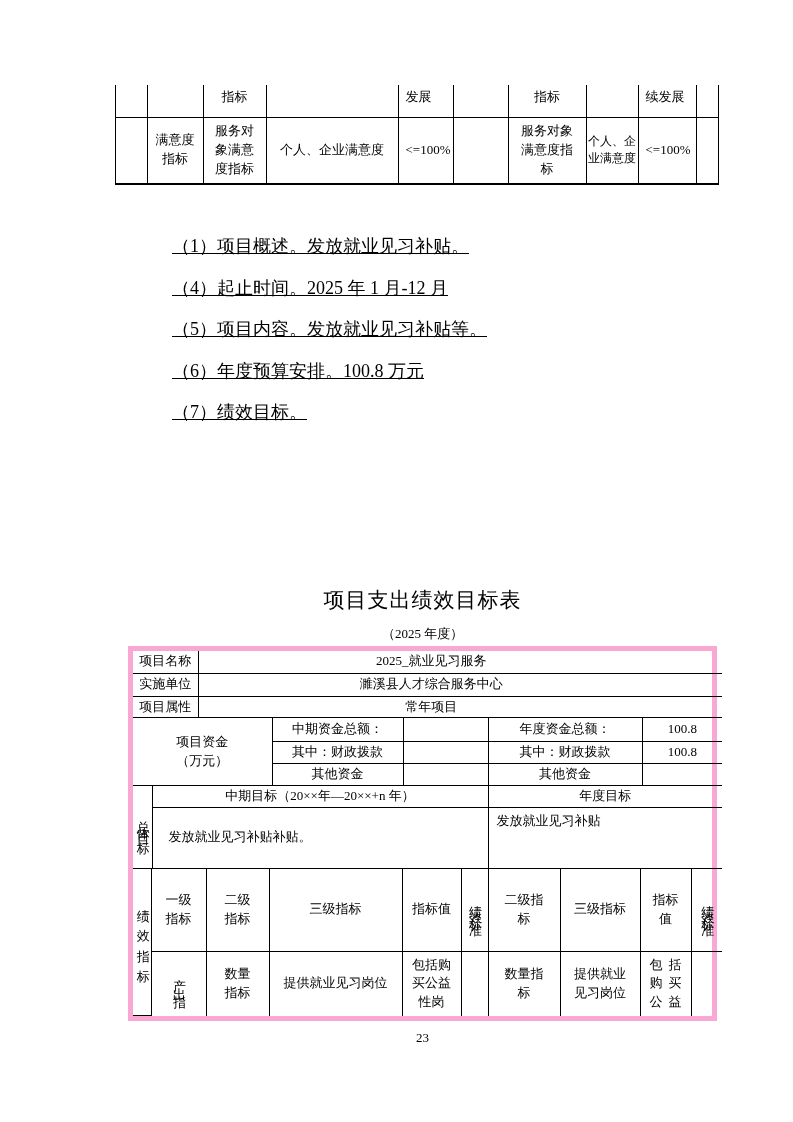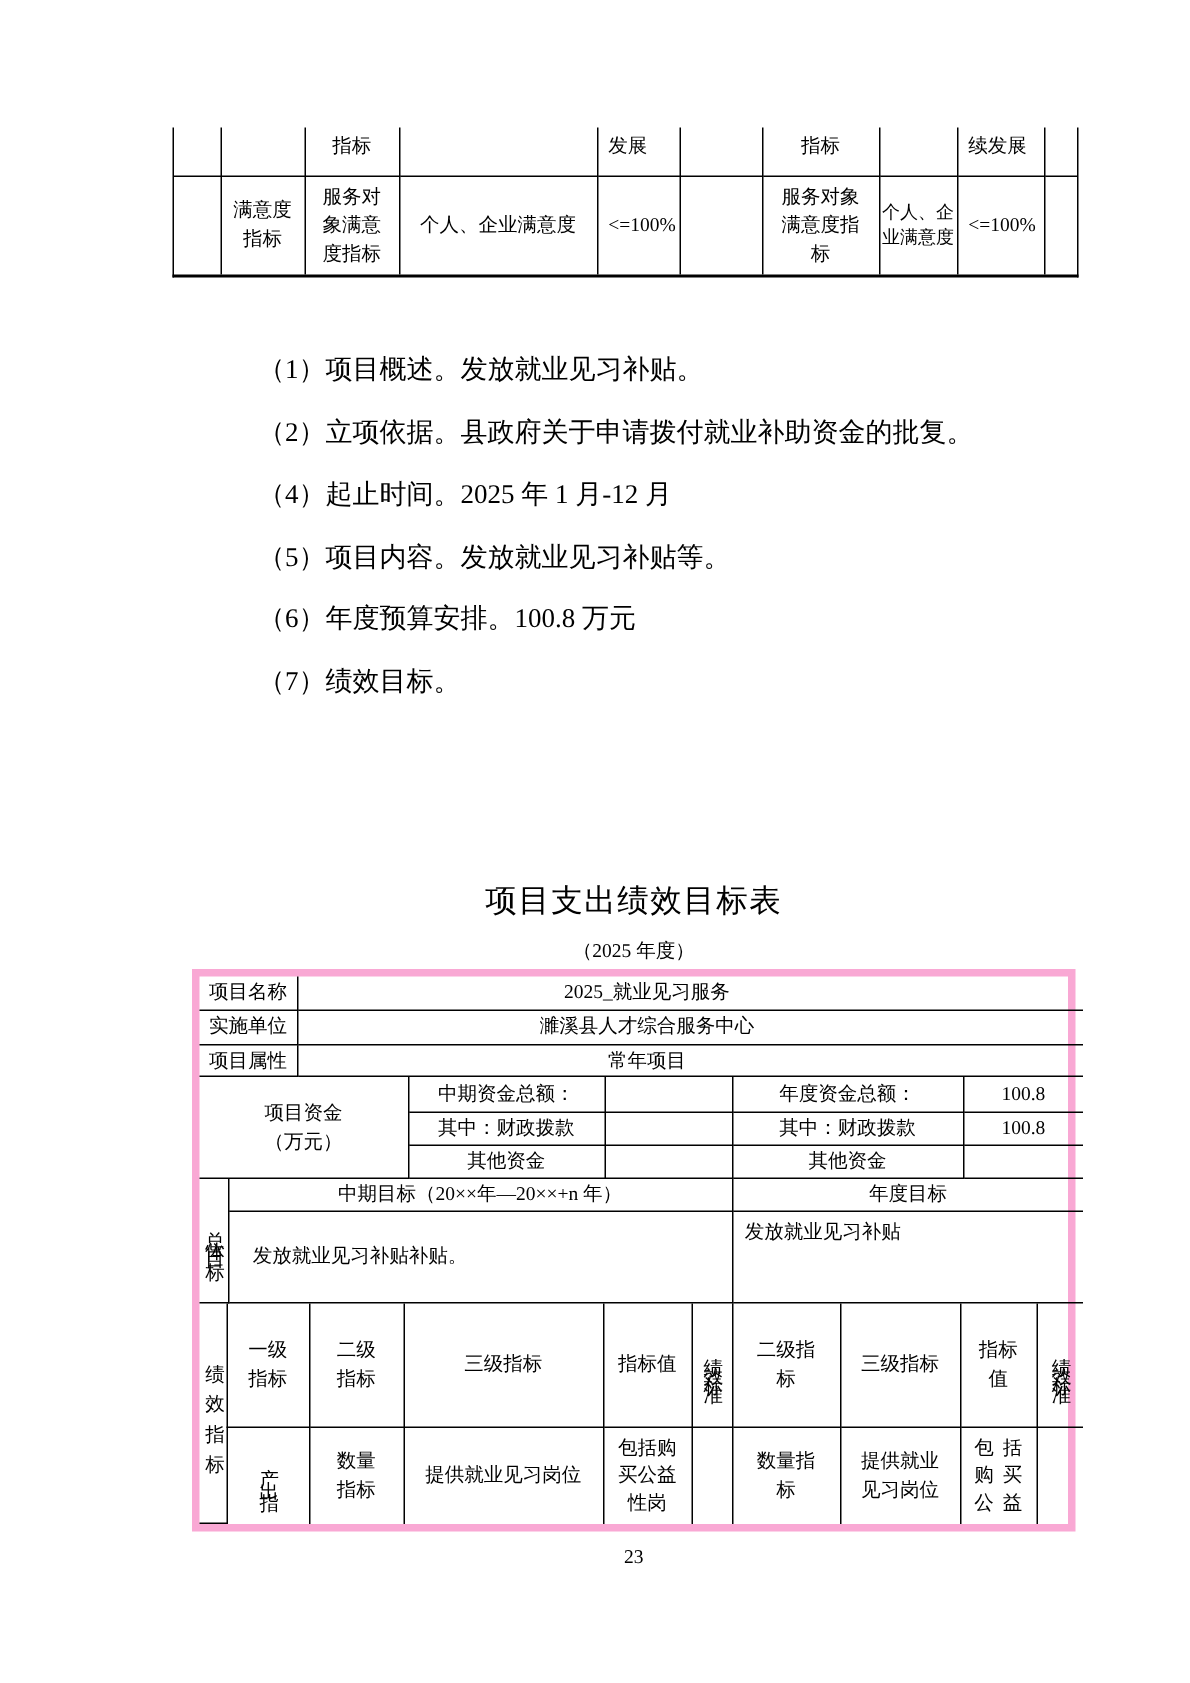--- a/index.html
+++ b/index.html
@@ -18,21 +18,21 @@
   .cont-wrap{position:absolute;left:115px;top:85px;width:602px;
      border-left:1px solid #000;border-right:1px solid #000;border-bottom:2.5px solid #000;}
   .cont-wrap td.frag{vertical-align:top;padding-top:3px;}
   .cont-wrap td.val{text-align:left;padding-left:7px;}
   .cont-wrap td.small{font-size:12px;padding:1px 1px;}
   .cont-wrap td.wrapNarrow{padding:1px 9px;}
   .cont-wrap td.l1{padding:1px 7px;}
   
   .section{position:absolute;left:172px;top:226px;width:545px;}
   .section h3{margin:0 0 13px 0;font-size:19px;font-weight:bold;line-height:28px;letter-spacing:.5px;}
-  .section p{margin:0;font-size:18px;line-height:41.5px;white-space:nowrap;}
+  .section p{margin:0;font-size:18px;line-height:41.5px;white-space:nowrap;text-decoration:underline;}
   
   .tbl-title{position:absolute;left:128px;top:586px;width:589px;text-align:center;
      font-size:21px;font-weight:normal;letter-spacing:1px;}
   .tbl-subtitle{position:absolute;left:128px;top:625px;width:589px;text-align:center;font-size:13px;}
   
   .main-wrap{position:absolute;left:128px;top:646px;width:589px;border:5px solid #f9a8d4;box-sizing:border-box;}
   .main-wrap td.shiftL{padding-right:60px;}
   .main-wrap td.goalL{text-align:left;padding-left:16px;}
   .main-wrap td.goalR{text-align:left;vertical-align:top;padding:4px 8px;margin-top:40px;}
   .main-wrap td.hdr2{padding:1px 13px;}
@@ -93,21 +93,20 @@
         <td class="noB small">个人、企业满意度</td>
         <td class="noB val">&lt;=100%</td>
         <td class="noB noR"></td>
       </tr>
     </tbody>
       </table>
   </div>
 
   <div class="section">
     <p>（1）项目概述。发放就业见习补贴。</p>
-    <p>（2）立项依据。县政府关于申请拨付就业补助资金的批复。</p>
     <p>（4）起止时间。2025 年 1 月-12 月</p>
     <p>（5）项目内容。发放就业见习补贴等。</p>
     <p>（6）年度预算安排。100.8 万元</p>
     <p>（7）绩效目标。</p>
   </div>
 
   <div class="tbl-title">项目支出绩效目标表</div>
   <div class="tbl-subtitle">（2025 年度）</div>
 
   <div class="main-wrap">

